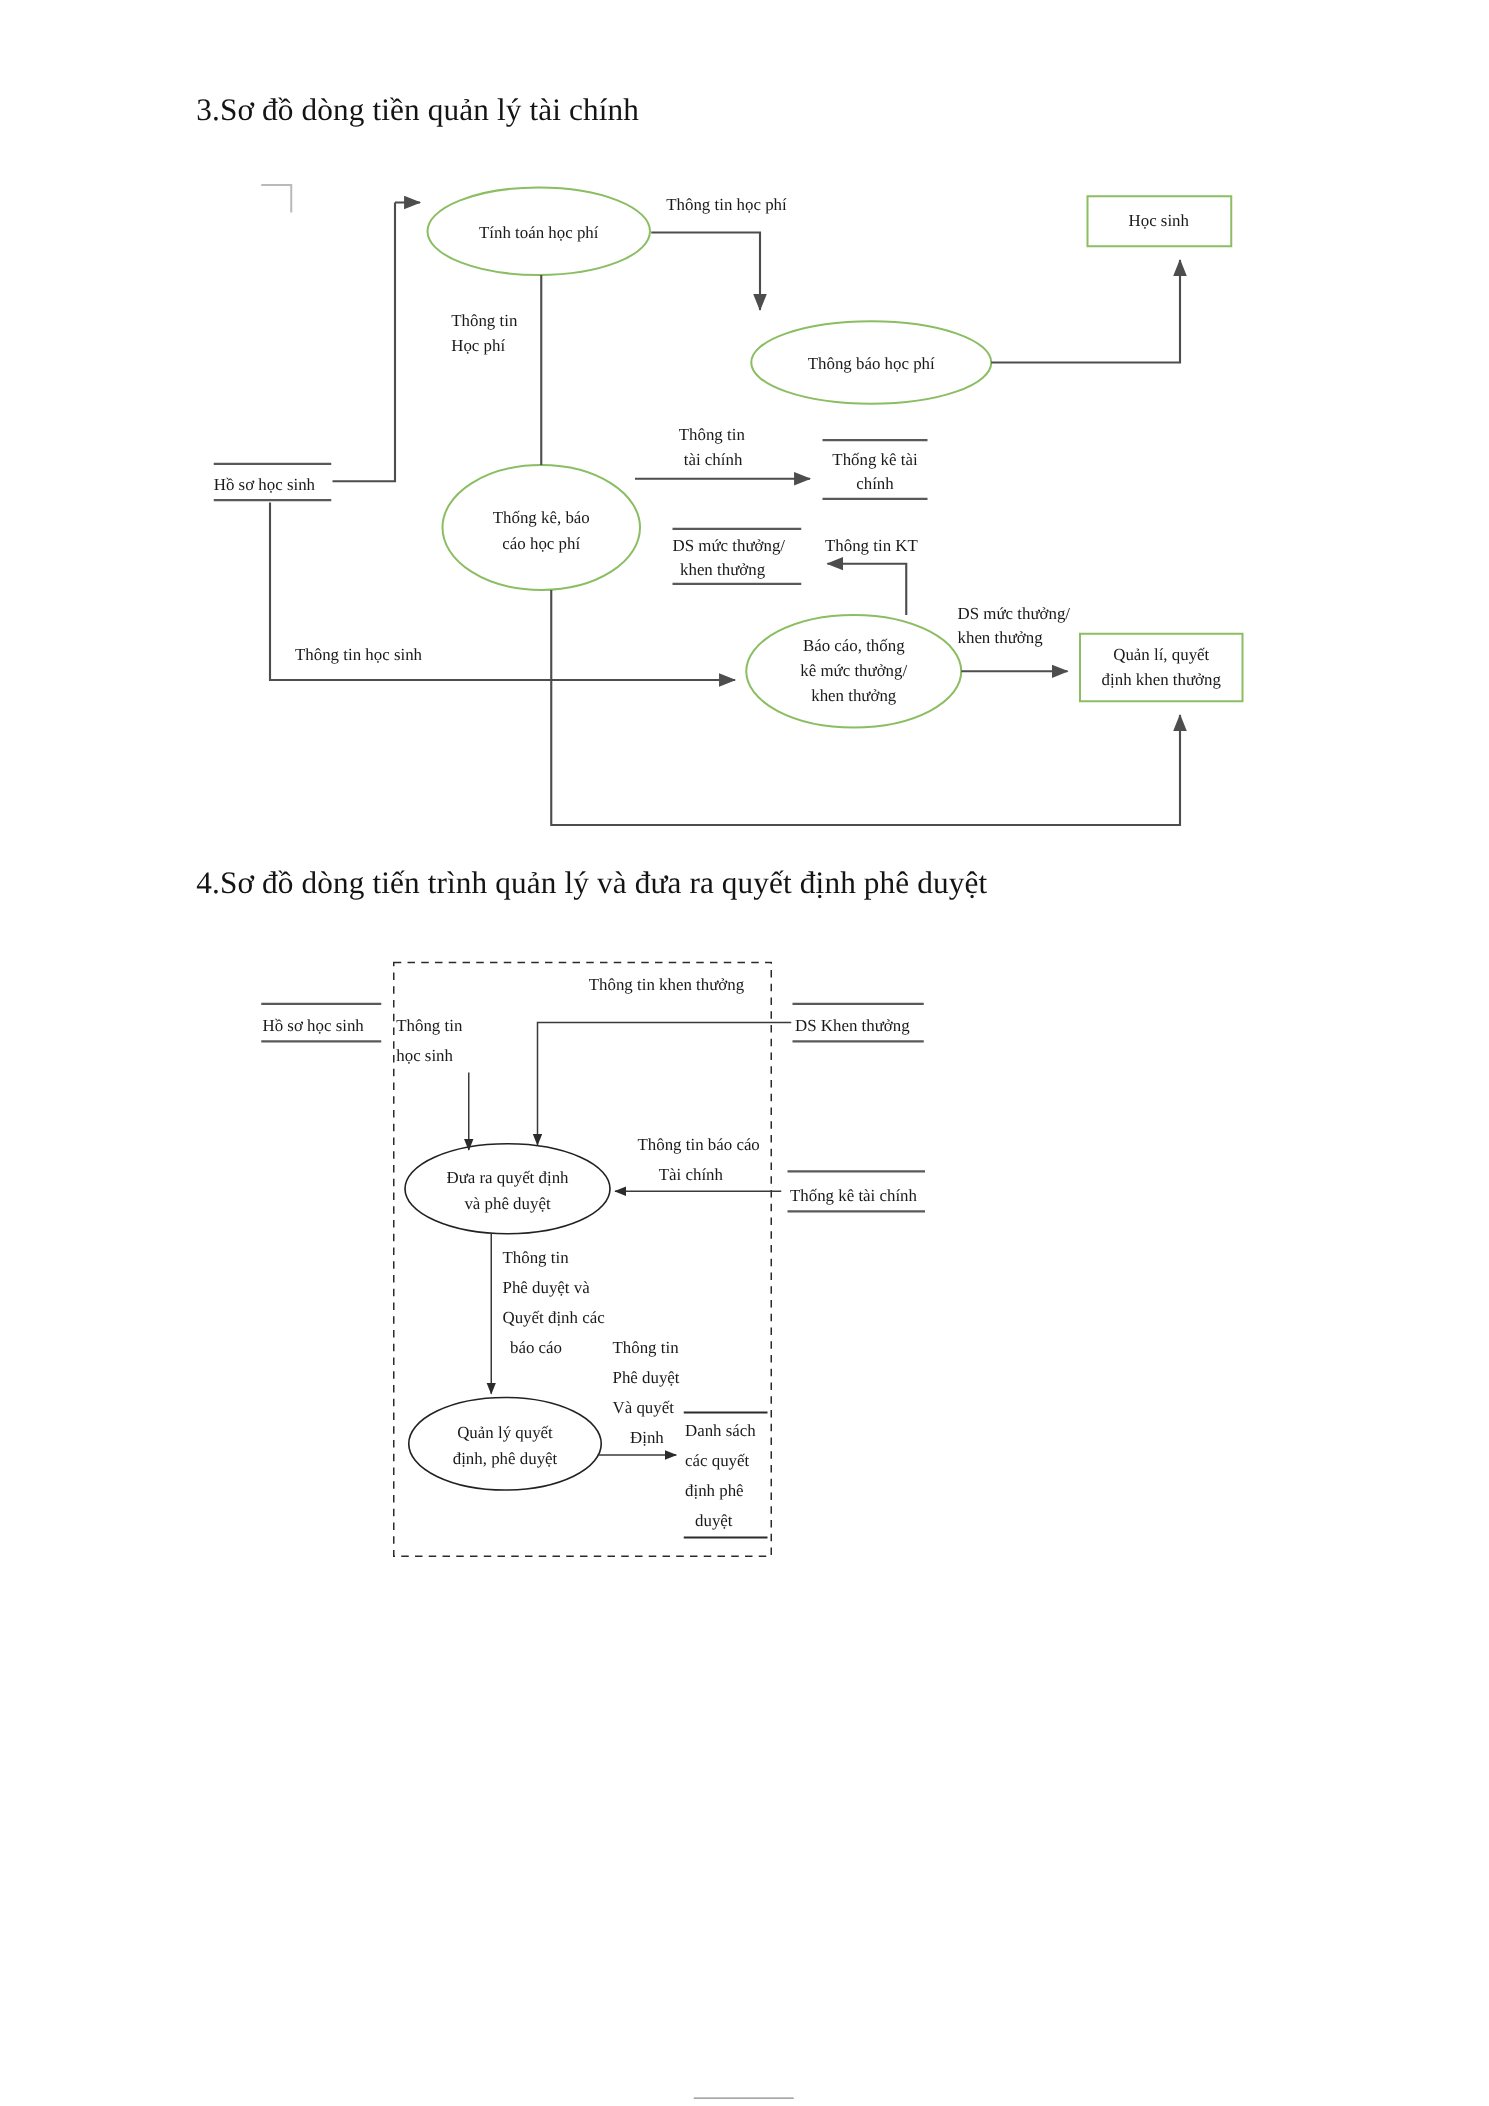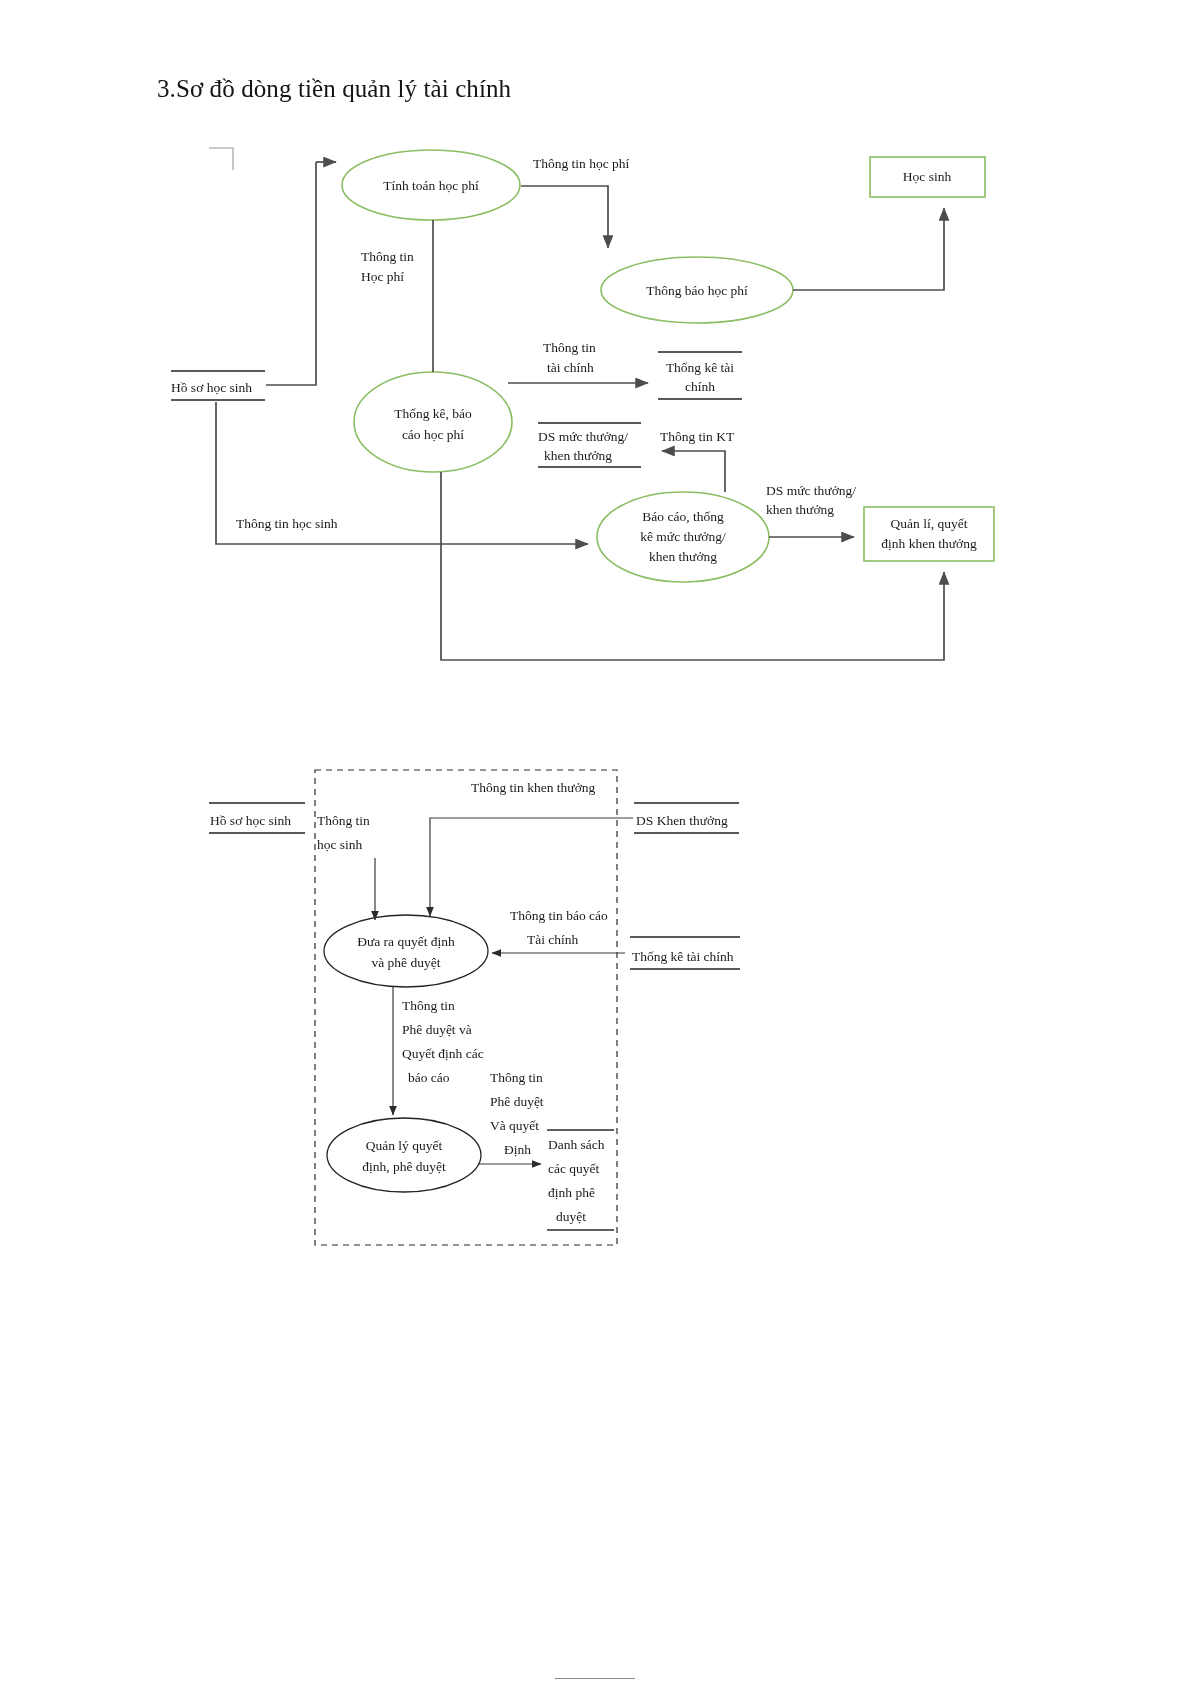--- a/index.html
+++ b/index.html
@@ -180,20 +180,21 @@
     <text class="lbl" x="236" y="408">Thông tin học sinh</text>
     <path class="flow" d="M216 282 L216 424 L588 424" marker-end="url(#arrowGray)"></path>
 
     <text class="lbl" x="766" y="375">DS mức thưởng/</text>
     <text class="lbl" x="766" y="394">khen thưởng</text>
     <path class="flow" d="M769 417 L854 417" marker-end="url(#arrowGray)"></path>
 
     <path class="flow" d="M441 352 L441 540 L944 540 L944 452" marker-end="url(#arrowGrayDown)"></path>
   </svg>
 
+  <div class="heading" id="heading-4">4.Sơ đồ dòng tiến trình quản lý và đưa ra quyết định phê duyệt</div>
 
   <svg class="diagram" id="diagram-approval" width="1191" height="560">
     <defs>
       <marker id="arrowBlack" markerWidth="9" markerHeight="9" refX="7.5" refY="3.2" orient="auto" markerUnits="strokeWidth">
         <path d="M0,0 L8,3.2 L0,6.4 z" fill="#2b2b2b"></path>
       </marker>
     </defs>
 
     <rect class="boundary" x="315" y="30" width="302" height="475"></rect>
 

